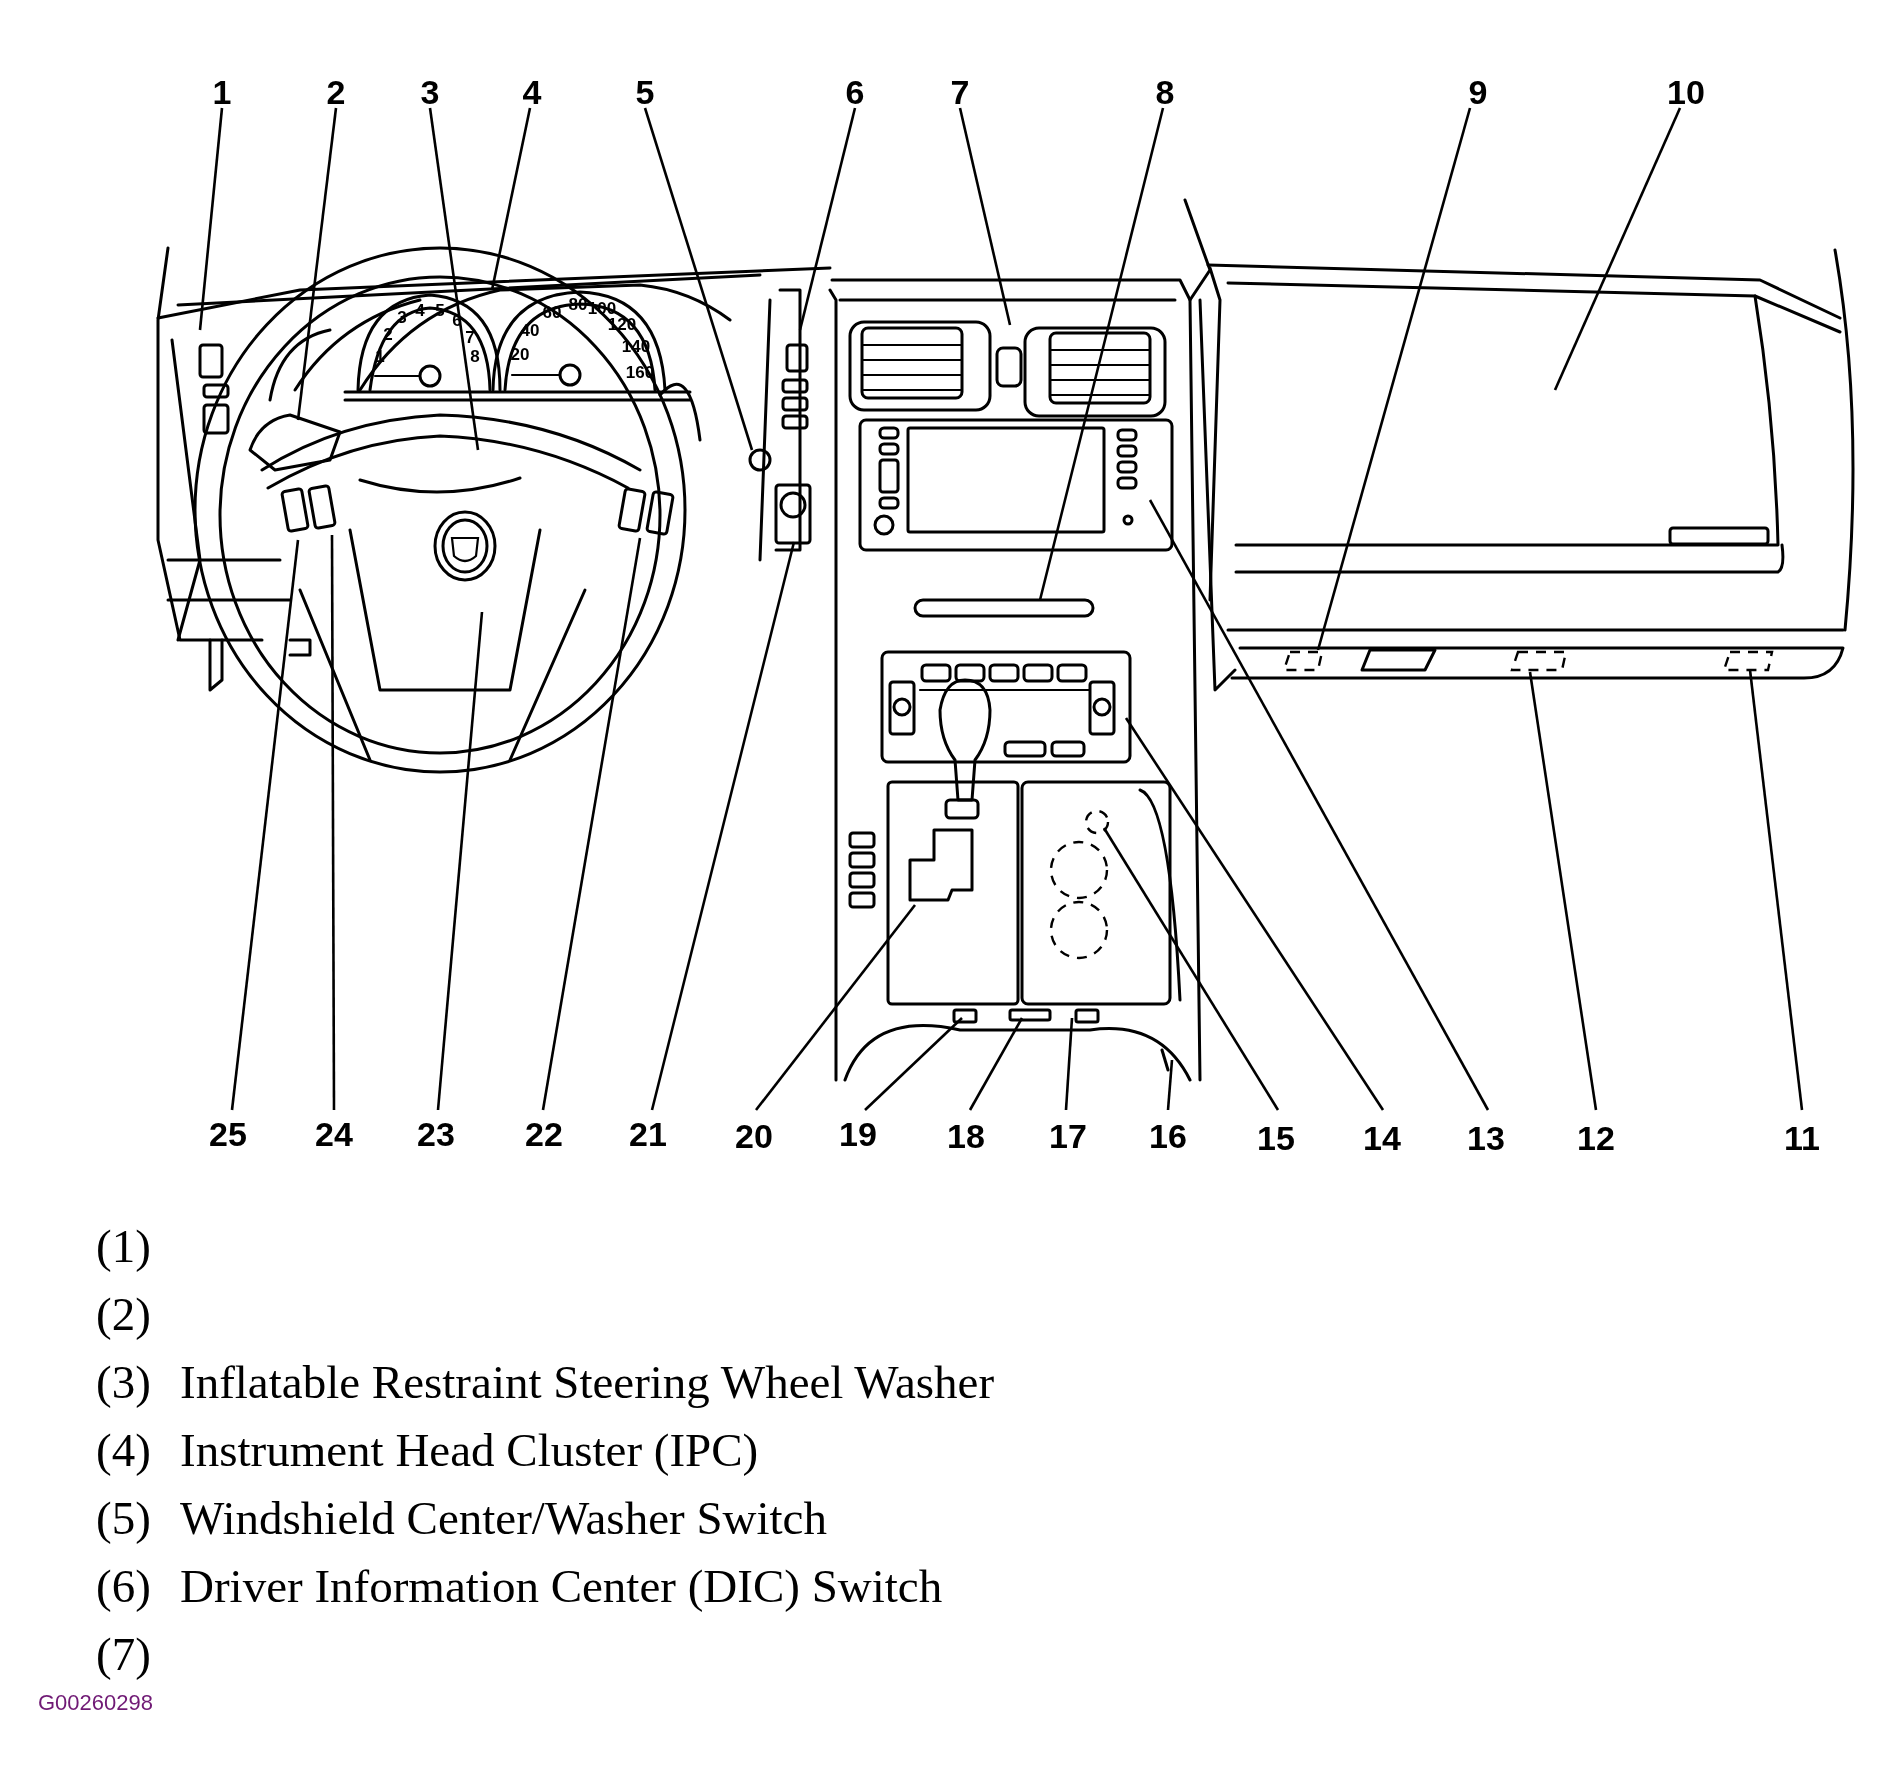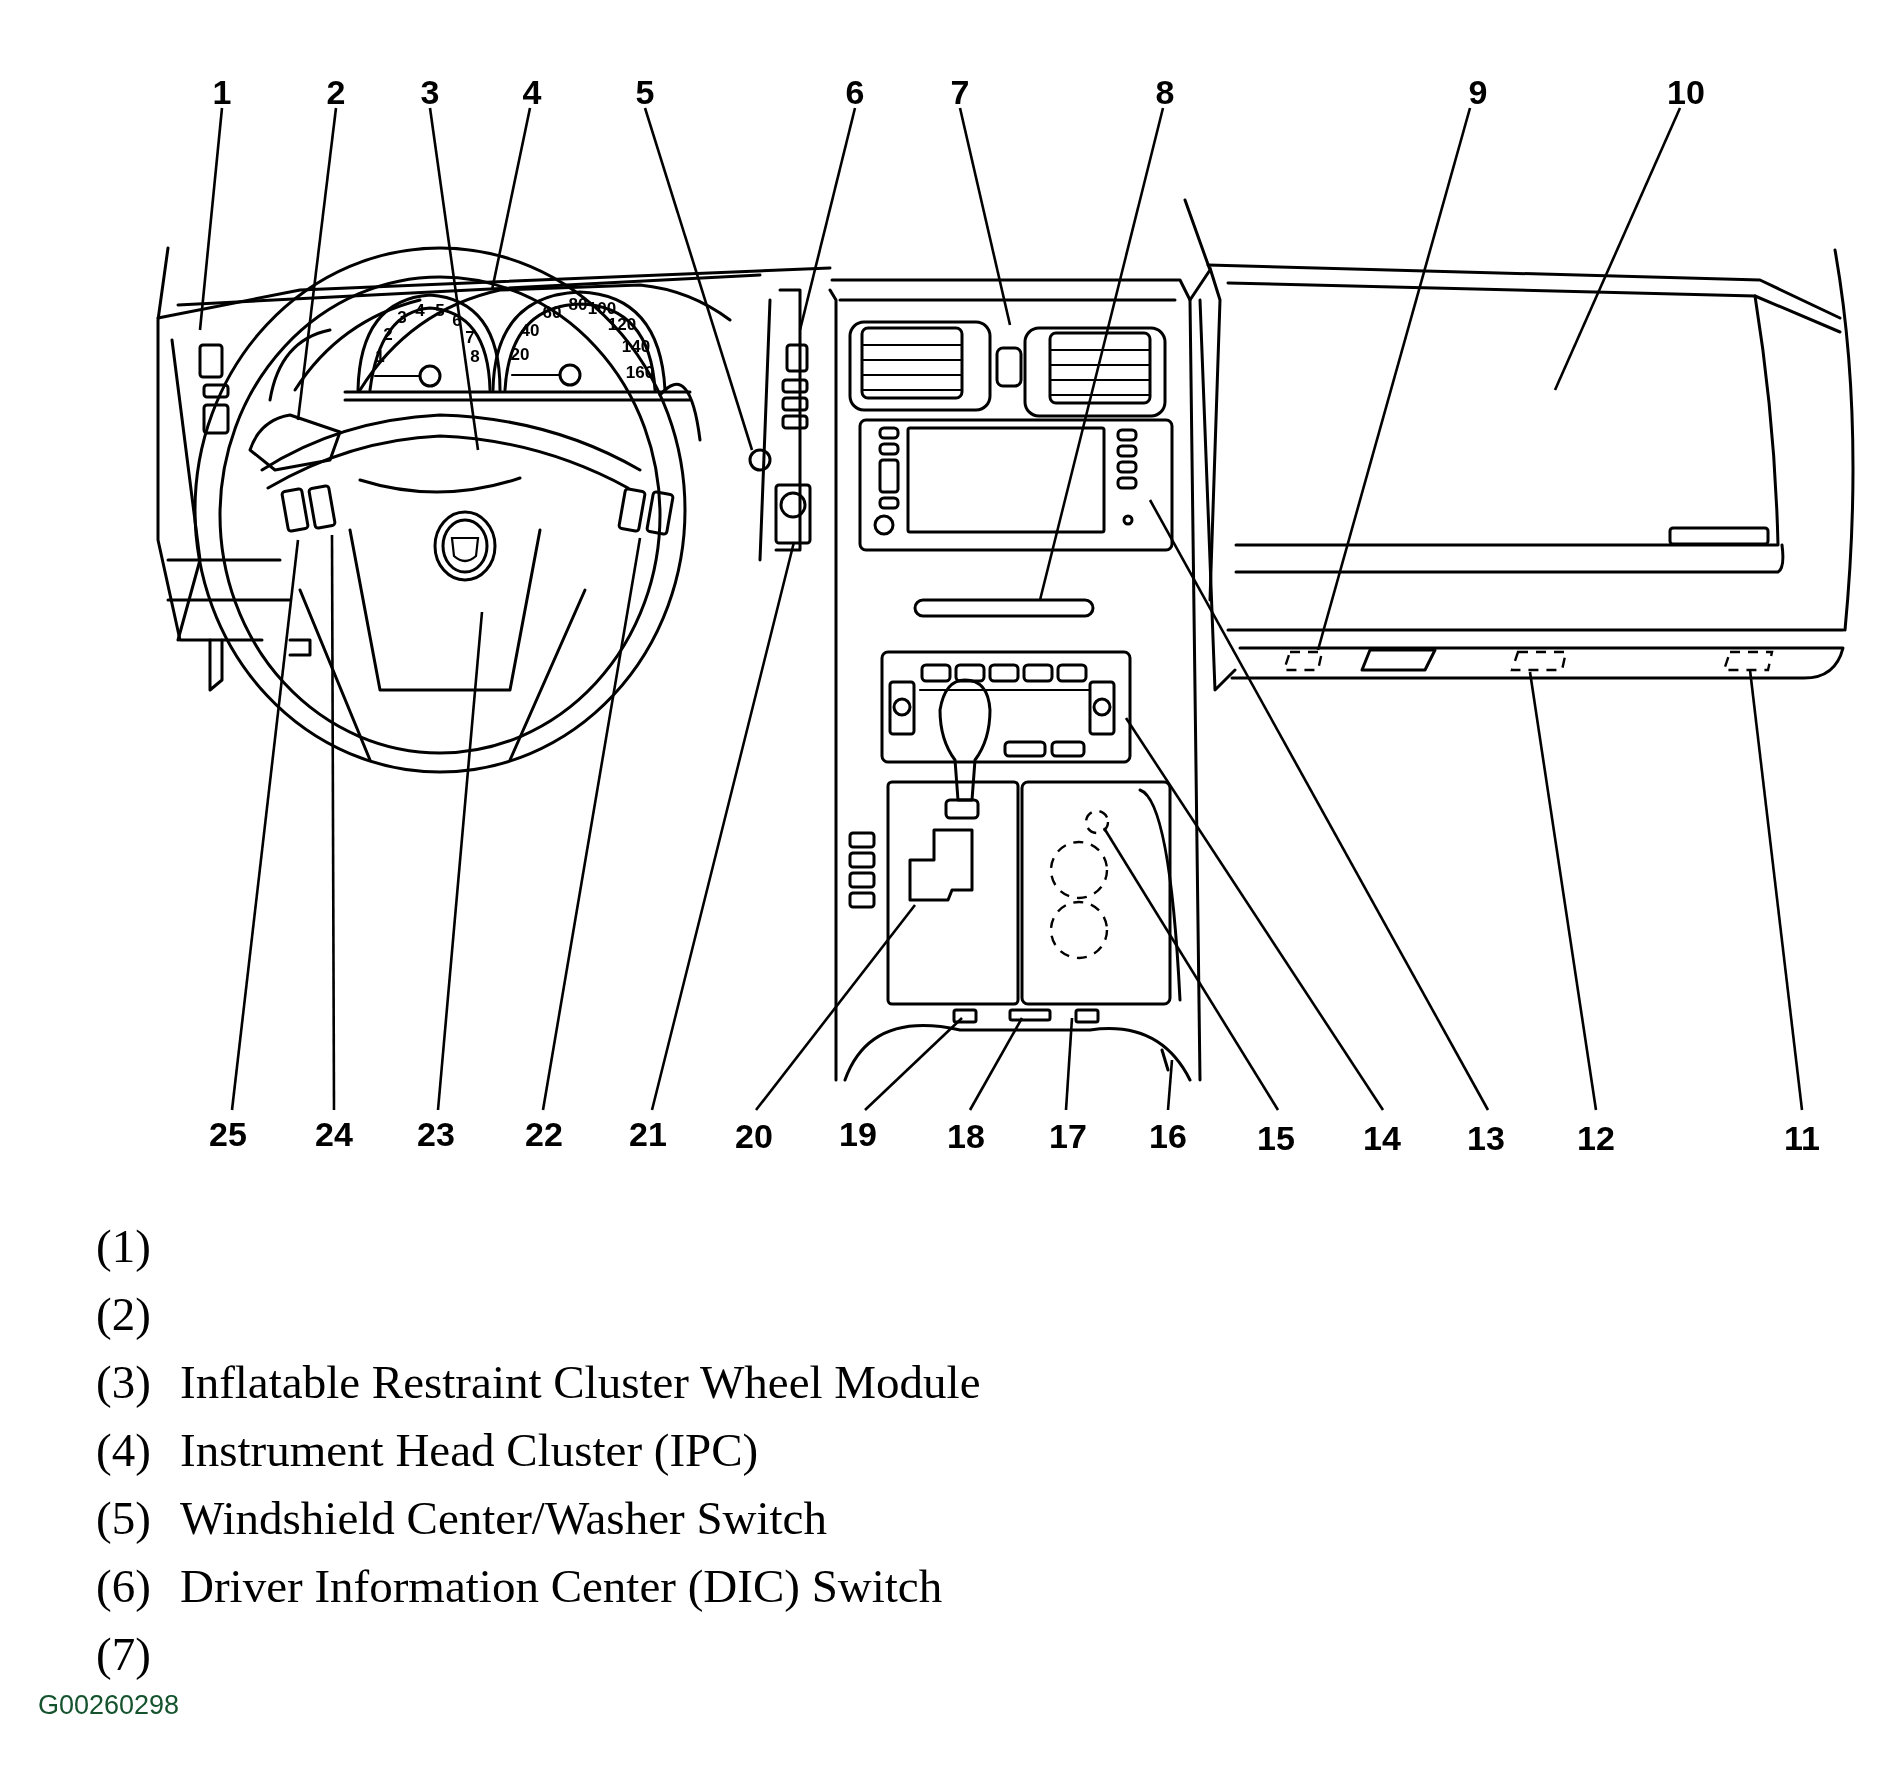--- a/index.html
+++ b/index.html
@@ -15,21 +15,21 @@
   .dash { stroke: #000; stroke-width: 2.4; fill: none; stroke-dasharray: 10 8; }
   .gtxt { font-family: "Liberation Sans", sans-serif; font-weight: bold; font-size: 17px; fill: #000; text-anchor: middle; }
   #legend { position: absolute; left: 96px; top: 1212px; }
   .legend-item {
     font-family: "Liberation Serif", serif; font-size: 47px; color: #000;
     height: 68px; line-height: 68px; white-space: nowrap; display: flex;
   }
   .legend-num { width: 84px; display: inline-block; }
   #figure-id {
     position: absolute; left: 38px; top: 1690px;
-    font-family: "Liberation Sans", sans-serif; font-size: 27px; color: #14532d;
+    font-family: "Liberation Sans", sans-serif; font-size: 22px; color: #701a75;
   }
 </style>
 </head>
 <body>
 
 <svg id="diagram" viewBox="0 0 1879 1180" xmlns="http://www.w3.org/2000/svg">
 
   <g>
     <path class="ln" d="M168 248 L158 320 L158 540 L180 640 L262 640"></path>
     <path class="ln" d="M158 318 L300 290 L830 268"></path>
@@ -261,21 +261,21 @@
 
 <div id="legend">
   <div class="legend-item">
     <span class="legend-num">(1)</span>
   </div>
   <div class="legend-item">
     <span class="legend-num">(2)</span>
   </div>
   <div class="legend-item">
     <span class="legend-num">(3)</span>
-    <span>Inflatable Restraint Cluster Wheel Module</span>
+    <span>Inflatable Restraint Steering Wheel Washer</span>
   </div>
   <div class="legend-item">
     <span class="legend-num">(4)</span>
     <span>Instrument Head Cluster (IPC)</span>
   </div>
   <div class="legend-item">
     <span class="legend-num">(5)</span>
     <span>Windshield Center/Washer Switch</span>
   </div>
   <div class="legend-item">

